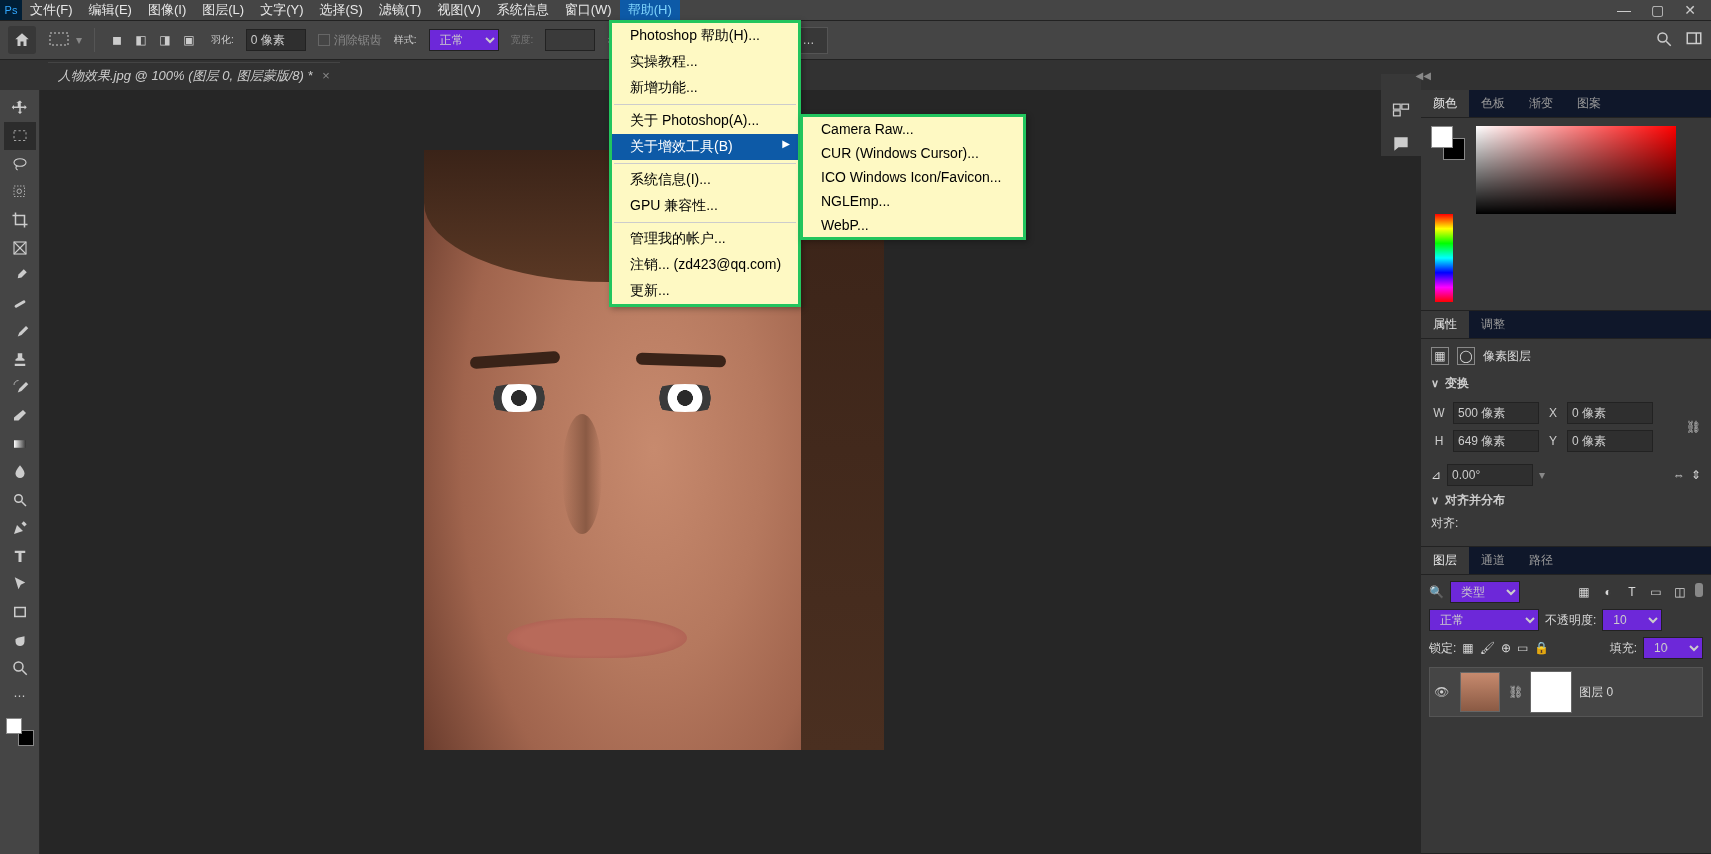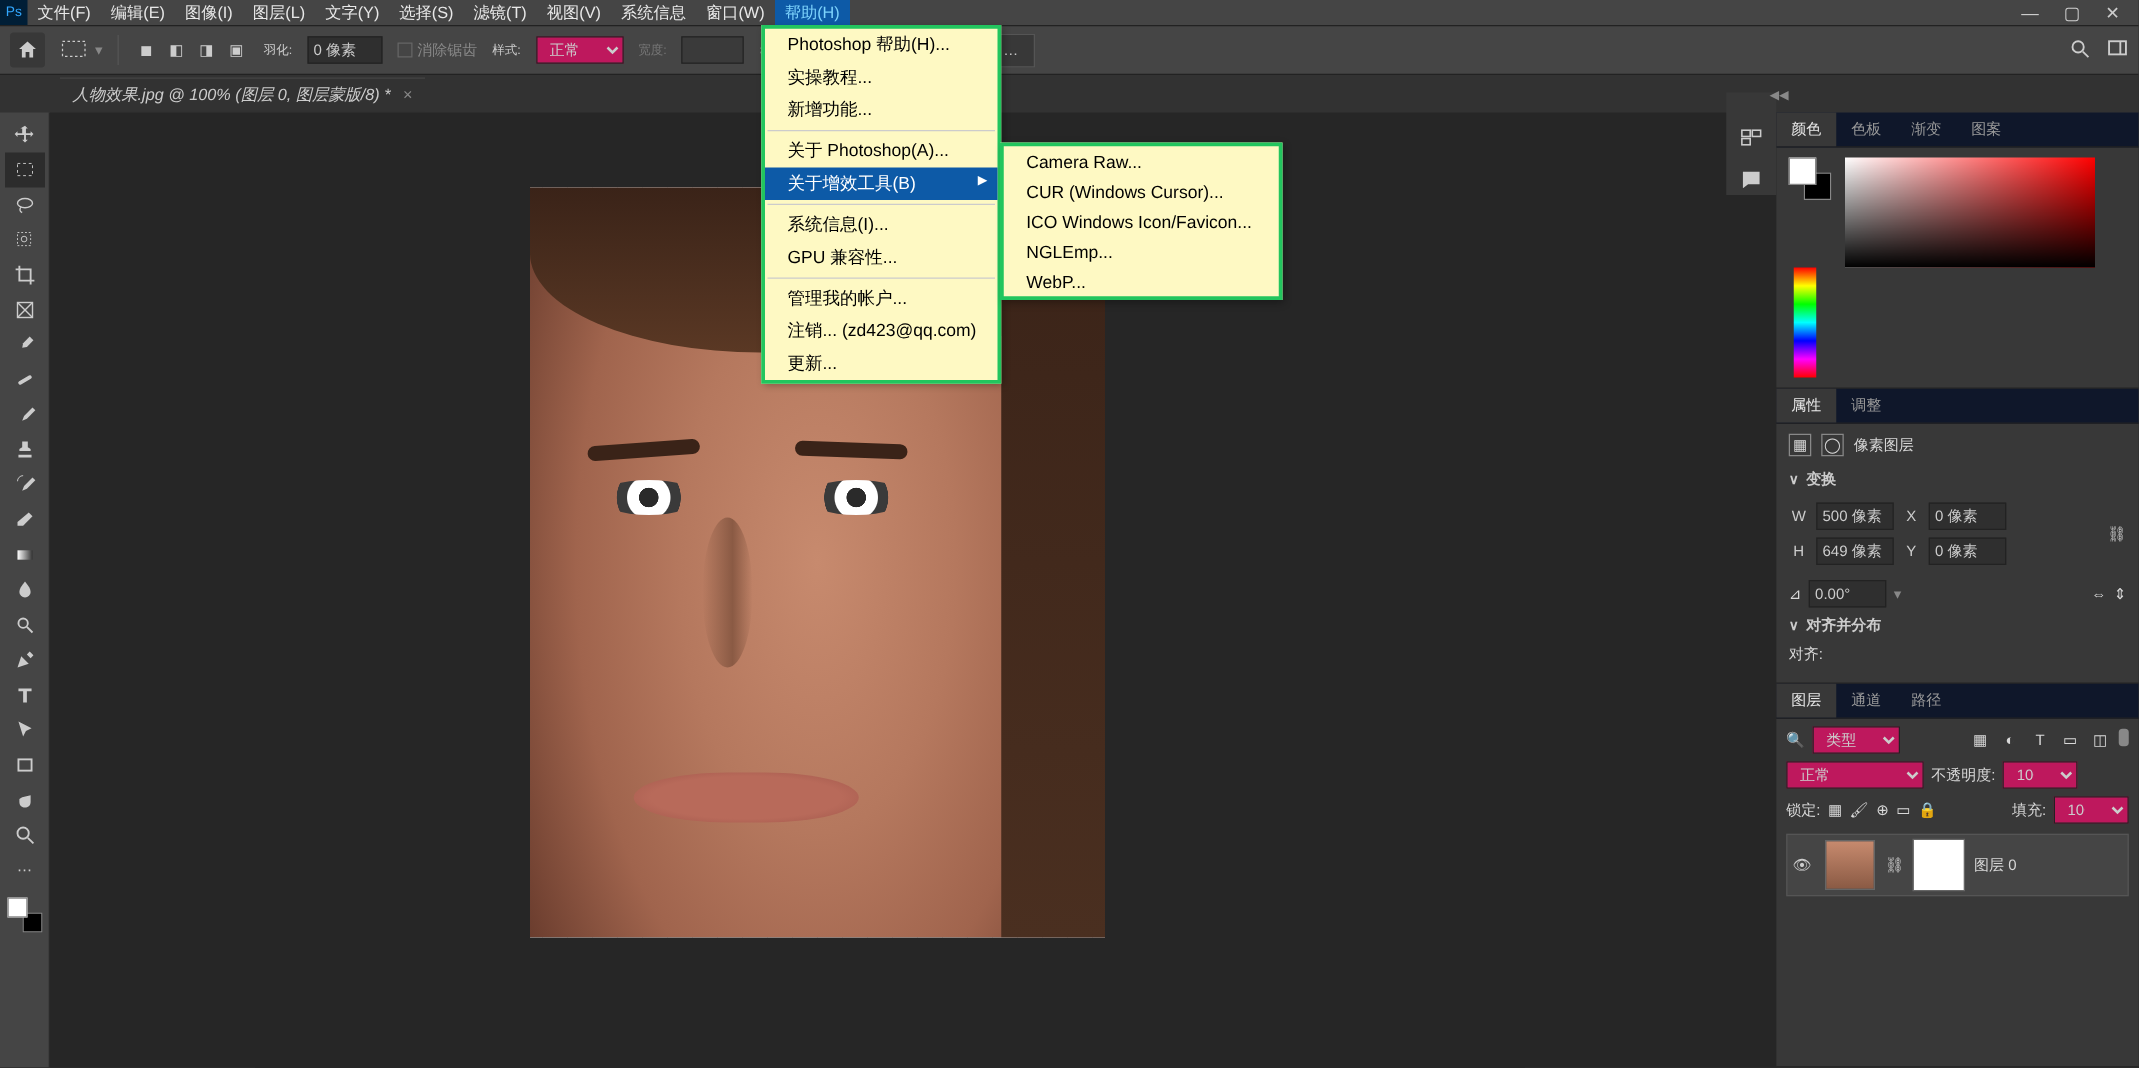--- a/index.html
+++ b/index.html
@@ -14,21 +14,21 @@
 .win-ctrl { margin-left:auto; display:flex; gap:20px; padding-right:15px; color:#ccc; }
 .win-ctrl span { cursor:pointer; font-size:14px; }
 
 
 .optbar { height:40px; background:#454545; border-top:1px solid #222; border-bottom:1px solid #222; display:flex; align-items:center; padding:0 8px; gap:12px; }
 .home-btn { width:28px; height:28px; background:#383838; display:flex; align-items:center; justify-content:center; border-radius:3px; }
 .sel-icons { display:flex; gap:4px; align-items:center; }
 .mini-icon { width:20px; height:20px; display:flex; align-items:center; justify-content:center; color:#ccc; }
 .opt-label { color:#ccc; font-size:10px; }
 .opt-input { background:#2f2f2f; border:1px solid #222; color:#ccc; width:60px; height:22px; padding:2px 4px; font-size:12px; }
-.opt-select { background:#be185d; border:1px solid #222; color:#ccc; height:22px; padding:2px 18px 2px 6px; font-size:12px; }
+.opt-select { background:#6d28d9; border:1px solid #222; color:#ccc; height:22px; padding:2px 18px 2px 6px; font-size:12px; }
 .mask-btn { background:#383838; border:1px solid #555; color:#ccc; padding:4px 12px; font-size:12px; }
 .right-icons { margin-left:auto; display:flex; gap:12px; }
 
 
 .tabbar { height:30px; background:#323232; display:flex; align-items:center; padding-left:48px;font-style:italic; }
 .doc-tab { background:#323232; color:#ccc; padding:4px 10px; font-size:13px; border-top:1px solid #444; }
 .doc-tab .x { margin-left:6px; color:#888; }
 
 
 .main { position:absolute; top:90px; left:0; right:0; bottom:0; display:flex; }
@@ -88,21 +88,21 @@
 
 .color-panel .fgbg2 { width:34px; height:34px; position:relative; display:inline-block; vertical-align:top; margin-right:8px;}
 .color-panel .fg2 { width:22px; height:22px; background:#fff; border:1px solid #888; position:absolute; top:0; left:0; }
 .color-panel .bg2 { width:22px; height:22px; background:#000; border:1px solid #888; position:absolute; bottom:0; right:0; }
 .color-field { display:inline-block; width:200px; height:88px; background:linear-gradient(to right,#fff,#f00),linear-gradient(to bottom,transparent,#000); background-blend-mode:multiply; vertical-align:top; }
 .hue-bar { display:inline-block; width:18px; height:88px; margin-left:4px; background:linear-gradient(#f00,#ff0,#0f0,#0ff,#00f,#f0f,#f00); vertical-align:top; }
 
 
 .prop-row { display:flex; align-items:center; gap:6px; margin:6px 0; font-size:12px; }
 .prop-row .pl { width:16px; text-align:center; color:#ccc; }
-.prop-in { background:#2f2f2f; border:1px solid #222; color:#ccc; width:62px; height:22px; padding:2px 4px; font-size:12px; }
+.prop-in { background:#2f2f2f; border:1px solid #222; color:#ccc; width:86px; height:22px; padding:2px 4px; font-size:12px; }
 .sec-head { display:flex; align-items:center; gap:6px; color:#ccc; font-weight:bold; margin:4px 0; cursor:pointer; }
 .sec-head::before { content:"∨"; font-size:11px; }
 .pixel-layer-row { display:flex; align-items:center; gap:8px; margin-bottom:10px; }
 .pli { width:18px; height:18px; border:1px solid #888; display:flex; align-items:center; justify-content:center; }
 
 
 .layers-body { padding:6px 8px; }
 .lay-row1 { display:flex; align-items:center; gap:6px; margin-bottom:6px; }
 .lay-filter { display:flex; gap:6px; margin-left:auto; }
 .lf { width:18px; height:18px; display:flex; align-items:center; justify-content:center; }

